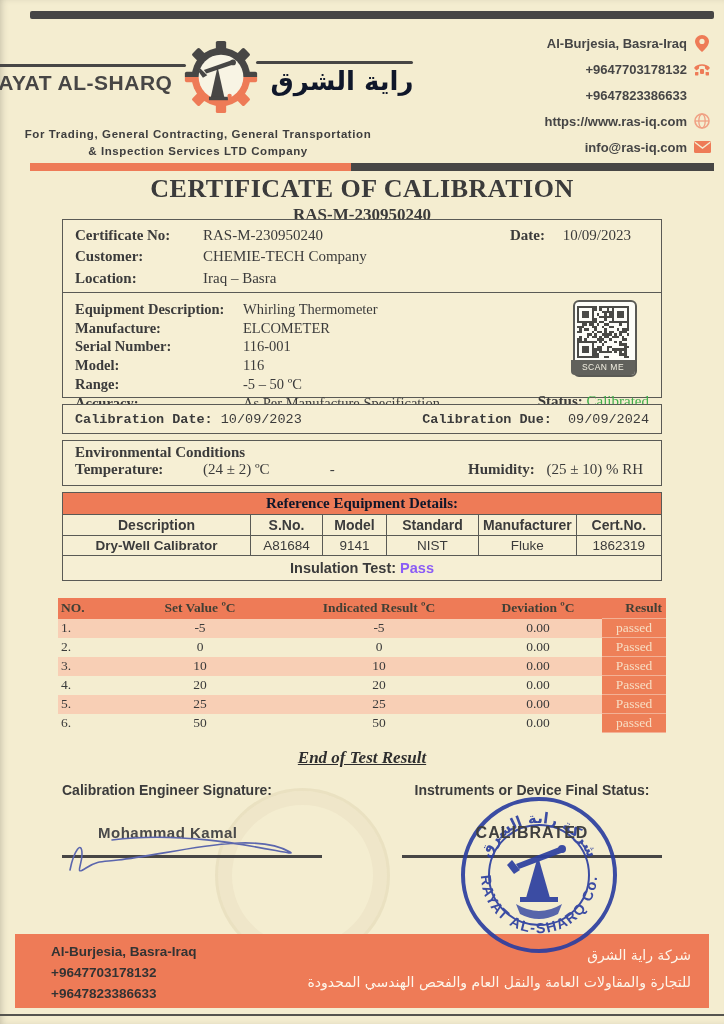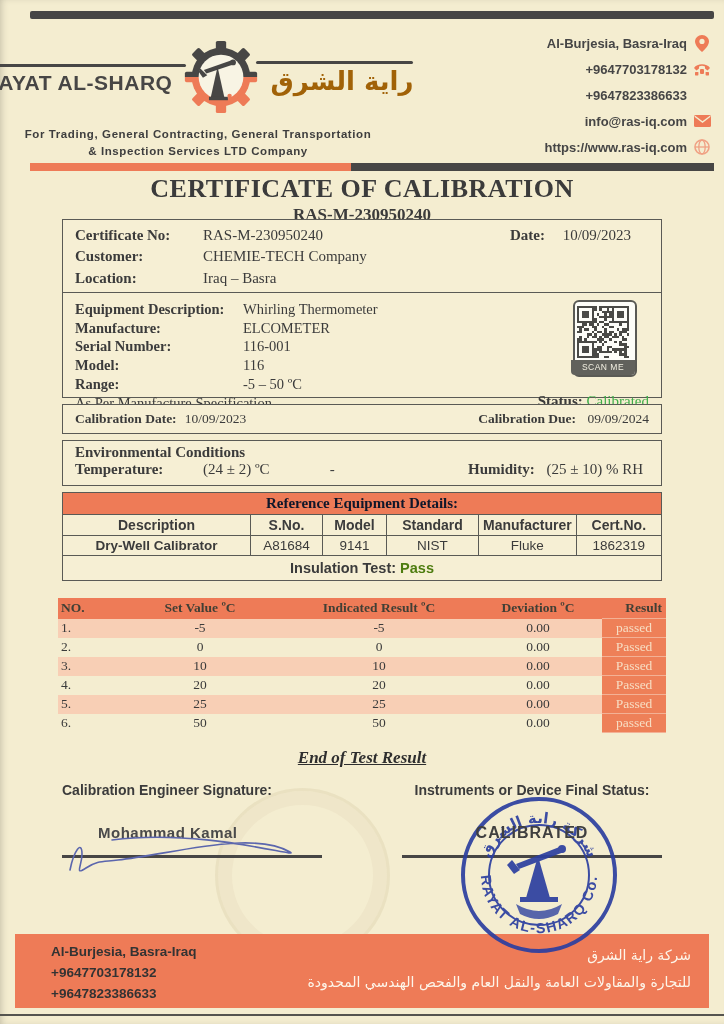--- a/index.html
+++ b/index.html
@@ -17,21 +17,21 @@
   .header { position:absolute; top:24px; left:0; right:0; height:138px; }
   .logo-block { position:absolute; left:18px; top:10px; width:360px; text-align:center; }
   .logo-row { display:flex; align-items:center; justify-content:center; gap:6px; }
   .logo-name-en {
     font-family:"Liberation Sans", sans-serif; font-weight:bold; font-size:21px;
     color:#474645; letter-spacing:.5px; white-space:nowrap; position:relative; top:6px;
   }
   .logo-name-en::before { content:""; position:absolute; top:-7px; left:0; right:-14px; height:3px; background:#474645; border-radius:2px; }
   .logo-name-ar {
     font-family:"DejaVu Sans", sans-serif; font-weight:bold; font-size:26px;
-    color:#a16207; white-space:nowrap; position:relative; top:4px;
+    color:#0f172a; white-space:nowrap; position:relative; top:4px;
   }
   .logo-name-ar::before { content:""; position:absolute; top:-5px; left:-14px; right:0; height:3px; background:#474645; border-radius:2px; }
   .gear-wrap { width:86px; height:86px; flex:0 0 auto; }
   .tagline {
     margin-top:6px; font-family:"Liberation Sans", sans-serif; font-size:11.5px;
     font-weight:bold; color:#3e3e3e; letter-spacing:.6px; line-height:1.5;
   }
   .contact-block { position:absolute; right:12px; top:6px; font-family:"Liberation Sans", sans-serif; font-size:13px; color:#454545; }
   .contact-row { display:flex; align-items:center; justify-content:flex-end; height:26px; }
   .contact-row .txt { font-weight:bold; }
@@ -65,39 +65,39 @@
   .equip-right { width:150px; position:relative; }
   .qr-card { position:absolute; top:0; right:12px; width:64px; text-align:center; }
   .qr-frame { border:2px solid #5a5a55; border-radius:6px; background:#fdfdf8; padding:4px 4px 0 0; }
   .qr-grid { display:grid; grid-template-columns:repeat(21,1fr); width:52px; height:52px; margin:0 auto; }
   .qr-grid i { background:transparent; }
   .qr-grid i.d { background:#4a4a46; }
   .qr-tag { background:#61615c; color:#f3f0e2; font-family:"Liberation Sans", sans-serif; font-size:8.5px; letter-spacing:.5px; padding:2px 0 3px; border-radius:0 0 4px 4px; margin:2px -4px 0 -4px; }
   .equip-status { position:absolute; bottom:2px; right:0; font-size:15px; white-space:nowrap; }
   .status-val { color:#3fae49; }
 
-  .box-caldate { top:404px; height:30px; display:flex; align-items:center; font-family:Liberation Serif, serif; font-size:13.5px; }
+  .box-caldate { top:404px; height:30px; display:flex; align-items:center; font-family:Liberation Mono, monospace; font-size:13.5px; }
   .cal-due { margin-left:auto; }
   .box-caldate .lbl { margin-right:8px; }
 
   .box-env { top:440px; height:46px; padding-top:3px; font-size:15px; }
   .env-row { display:flex; align-items:baseline; }
   .env-row .lbl { width:128px; }
   .env-dash { margin-left:60px; }
   .env-hum { margin-left:auto; padding-right:6px; }
   .env-hum .lbl { width:auto; margin-right:8px; }
 
   
   .ref-table { position:absolute; top:492px; left:62px; width:600px; border-collapse:collapse; font-family:"Liberation Sans", sans-serif; font-size:13.5px; }
   .ref-table th, .ref-table td { border:1.4px solid #5a5a55; text-align:center; padding:2px 4px; }
   .ref-title { background:#ee7b57; font-family:"Liberation Serif", serif; font-size:15px; font-weight:bold; color:#0f172a; padding:3px 0; }
   .ref-head th { font-weight:bold; background:#f6efd4; font-size:14px; }
   .ref-data td { background:#f6efd4; }
   .ref-foot td { background:#f6efd4; font-weight:bold; font-size:14.5px; padding:4px 0; }
-  .pass-val { color:#4d7c0f; }
+  .pass-val { color:#8b5cf6; }
 
   
   .res-table { position:absolute; top:598px; left:58px; width:608px; border-collapse:collapse; font-size:13.5px; }
   .res-table th { background:#ee7b57; color:#403f35; font-weight:bold; padding:2px 4px; text-align:center; }
   .res-table td { padding:1px 4px; text-align:center; height:17px; }
   .res-table tr.alt-a td { background:#f8cfb5; }
   .res-table tr.alt-b td { background:#f4edd0; }
   .res-table td.no-cell, .res-table th.no-cell { text-align:left; padding-left:3px;margin-left:44px; }
   .res-table td.result-cell { background:#ee8058 !important; color:#f7ddc3; border-bottom:1.5px solid #f3b195; }
   .res-table th.result-cell { border-bottom:1.5px solid #f3b195;text-align:right; }
@@ -200,35 +200,35 @@
               <rect x="2" y="10" width="3.4" height="3.4" rx=".6" fill="#ee7b57"></rect>
               <rect x="12.6" y="10" width="3.4" height="3.4" rx=".6" fill="#ee7b57"></rect>
             </svg>
         </span>
       </div>
       <div class="contact-row">
         <span class="txt">+9647823386633</span>
         <span class="contact-icon"></span>
       </div>
       <div class="contact-row">
-        <span class="txt">info@ras-iq.com</span>
-        <span class="contact-icon">
-          <svg width="17" height="12" viewBox="0 0 17 12">
-              <rect x="0" y="0" width="17" height="12" rx="1.5" fill="#ee7b57"></rect>
-              <path d="M0.8 1.2 8.5 7 16.2 1.2" fill="none" stroke="#f4edd0" stroke-width="1.4"></path>
-            </svg>
-        </span>
-      </div>
-      <div class="contact-row">
         <span class="txt">https://www.ras-iq.com</span>
         <span class="contact-icon">
           <svg width="16" height="16" viewBox="0 0 16 16">
               <circle cx="8" cy="8" r="7" fill="none" stroke="#f0a184" stroke-width="1.6"></circle>
               <ellipse cx="8" cy="8" rx="3.2" ry="7" fill="none" stroke="#f0a184" stroke-width="1.3"></ellipse>
               <line x1="1" y1="8" x2="15" y2="8" stroke="#f0a184" stroke-width="1.3"></line>
+            </svg>
+        </span>
+      </div>
+      <div class="contact-row">
+        <span class="txt">info@ras-iq.com</span>
+        <span class="contact-icon">
+          <svg width="17" height="12" viewBox="0 0 17 12">
+              <rect x="0" y="0" width="17" height="12" rx="1.5" fill="#ee7b57"></rect>
+              <path d="M0.8 1.2 8.5 7 16.2 1.2" fill="none" stroke="#f4edd0" stroke-width="1.4"></path>
             </svg>
         </span>
       </div>
     </div>
   </div>
 
   <div class="divider">
     <div class="seg-orange"></div>
     <div class="seg-dark"></div>
   </div>
@@ -274,20 +274,21 @@
           </div>
         <div class="equip-row">
             <span class="lbl">Model:</span>
             <span>116</span>
           </div>
         <div class="equip-row">
             <span class="lbl">Range:</span>
             <span>-5 – 50 ºC</span>
           </div>
         <div class="equip-row">
+            <span class="lbl">Accuracy:</span>
             <span>As Per Manufacture Specification</span>
           </div>
       </div>
       <div class="equip-right">
         <div class="qr-card">
           <div class="qr-frame">
             <div class="qr-grid">
                 <i class="d"></i>
                 <i class="d"></i>
                 <i class="d"></i>

